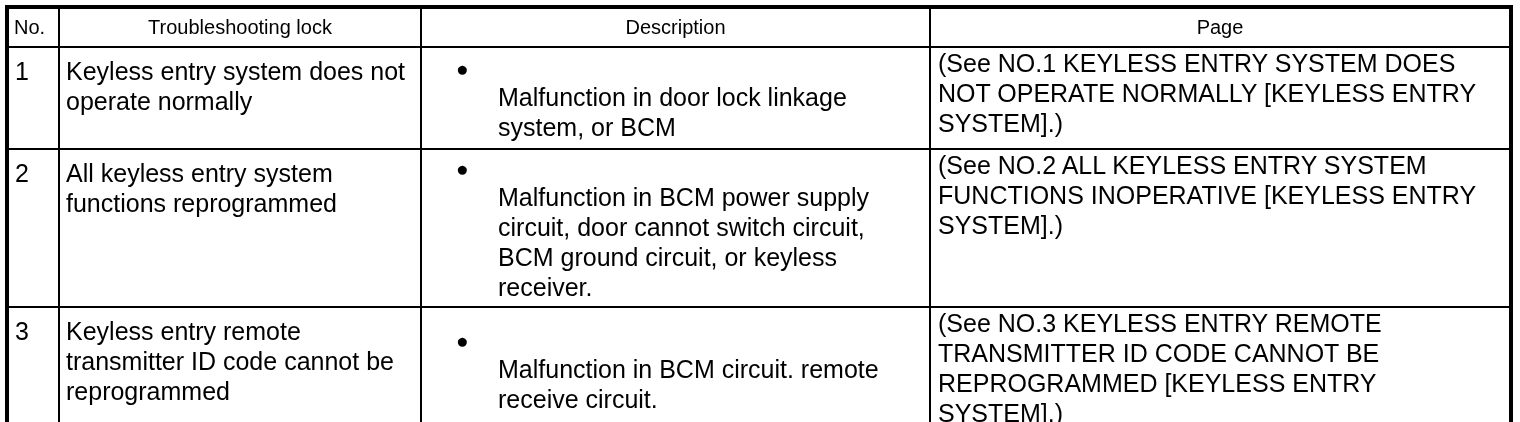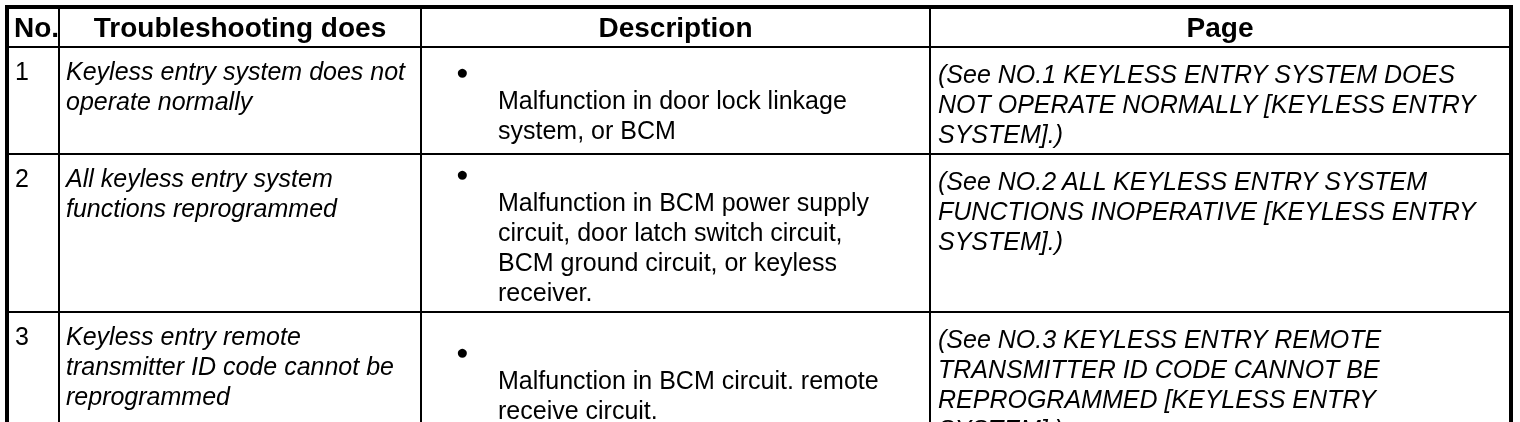--- a/index.html
+++ b/index.html
@@ -17,80 +17,80 @@
     table-layout: fixed;
     width: 1504px;
     margin: 5px 0 0 5px;
     border: 4px solid #000;
   }
   .tbl th, .tbl td {
     border: 2px solid #000;
     overflow: hidden;
   }
   .tbl th {
-    font-size: 28px;
-    font-weight: bold;
+    font-size: 20px;
+    font-weight: normal;
     text-align: center;
     height: 40px;
     padding: 2px 4px;
     vertical-align: middle;
     white-space: nowrap;
   }
   .tbl th.no-col {
     text-align: left;
     padding-left: 5px;
   }
   .tbl td {
     font-size: 25px;
     line-height: 30px;
     vertical-align: top;
     padding: 8px 8px 4px 6px;
   }
   tr.r1 { height: 102px; }
   tr.r2 { height: 135px; }
   tr.r3 { height: 121px; }
   td.no-cell { padding-left: 6px; }
-  .pre { white-space: pre-line; font-style: italic; }
+  .pre { white-space: pre-line; }
   td.desc-cell {
     vertical-align: middle;
     padding: 4px 8px 4px 0;
   }
   .desc-wrap {
     display: flex;
     align-items: flex-start;
     padding-left: 34px;
   }
   .bullet {
     flex: 0 0 42px;
     font-size: 21px;
     line-height: 30px;
     text-align: left;
   }
   .desc-text {
     flex: 1;
     white-space: pre-line;
     margin-top: 28px;
   }
-  td.page-cell { padding: 11px 6px 4px 7px; margin-left: 44px; }
+  td.page-cell { padding: 0 6px 4px 7px; margin-left: 44px; }
 </style>
 </head>
 <body>
 
 <div class="page">
   <table class="tbl">
     <colgroup>
       <col style="width:52px">
       <col style="width:362px">
       <col style="width:509px">
       <col style="width:581px">
     </colgroup>
     <thead>
       <tr>
         <th class="no-col">No.</th>
-        <th>Troubleshooting does</th>
+        <th>Troubleshooting lock</th>
         <th>Description</th>
         <th>Page</th>
       </tr>
     </thead>
     <tbody>
       <tr class="r1">
         <td class="no-cell">1</td>
         <td class="pre">Keyless entry system does not
 operate normally</td>
         <td class="desc-cell">
@@ -105,21 +105,21 @@
 SYSTEM].)</td>
       </tr>
       <tr class="r2">
         <td class="no-cell">2</td>
         <td class="pre">All keyless entry system
 functions reprogrammed</td>
         <td class="desc-cell">
           <div class="desc-wrap">
             <span class="bullet">●</span>
             <span class="desc-text">Malfunction in BCM power supply
-circuit, door latch switch circuit,
+circuit, door cannot switch circuit,
 BCM ground circuit, or keyless
 receiver.</span>
           </div>
         </td>
         <td class="page-cell pre">(See NO.2 ALL KEYLESS ENTRY SYSTEM
 FUNCTIONS INOPERATIVE [KEYLESS ENTRY
 SYSTEM].)</td>
       </tr>
       <tr class="r3">
         <td class="no-cell">3</td>

